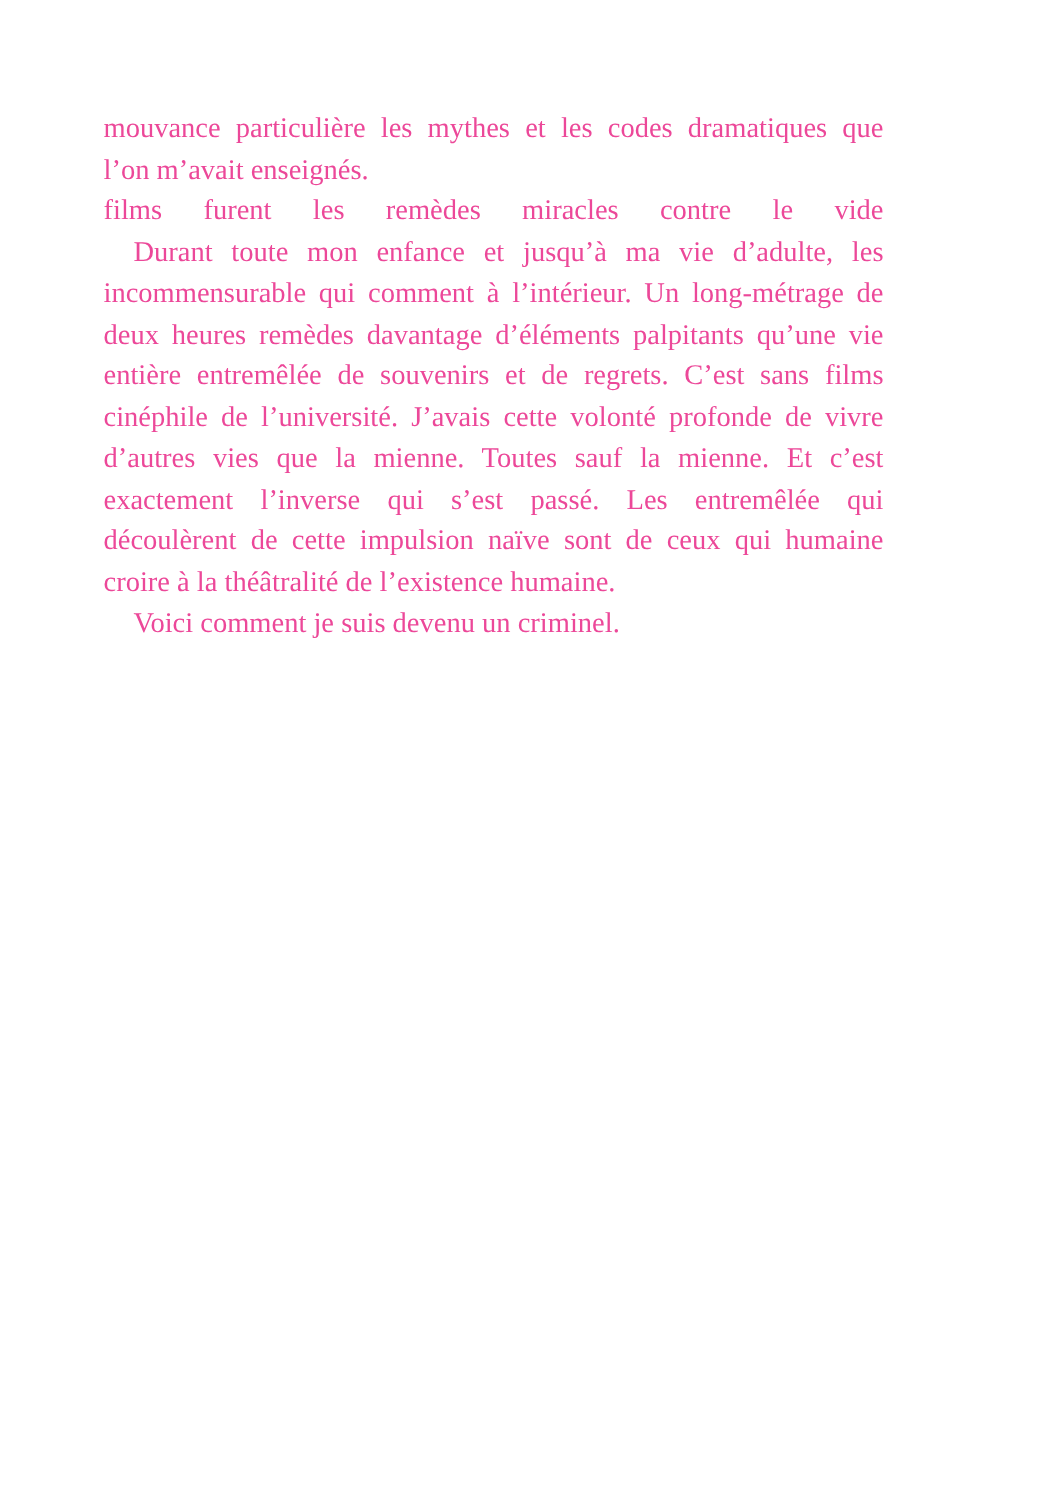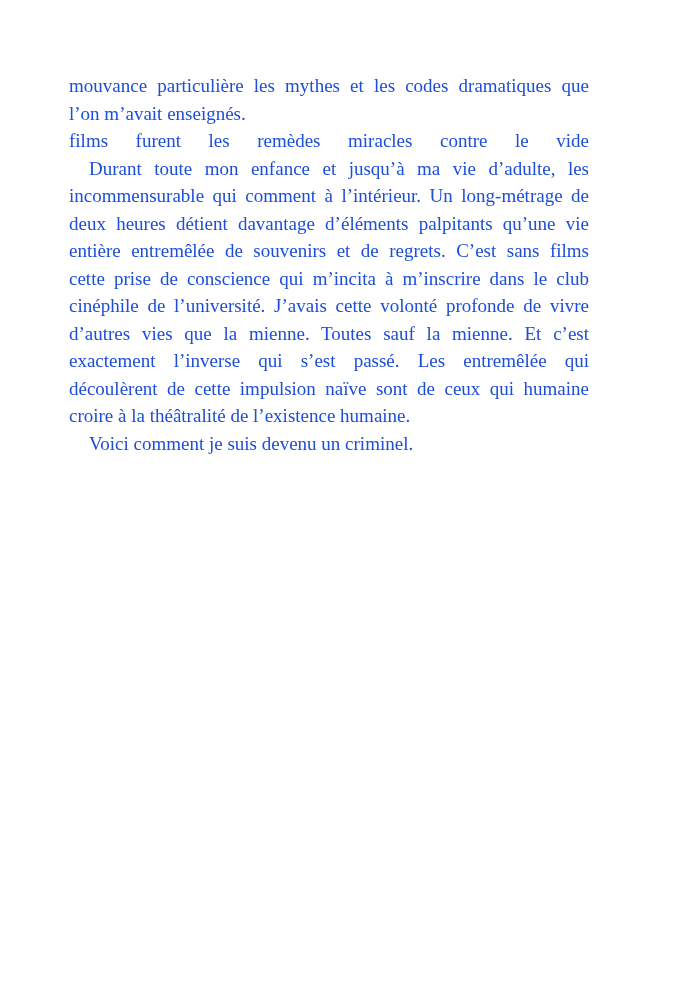--- a/index.html
+++ b/index.html
@@ -41,29 +41,28 @@
     text-align-last: left;
   }
   .line.indent {
     text-indent: 20px;
   }
 </style>
 </head>
 <body>
 
 <div class="book-page" style="background: rgb(255, 255, 255);">
-  <div class="text-block" style="color: #1d4ed8;">
+  <div class="text-block" style="color: #ec4899;">
       <div class="line">mouvance particulière les mythes et les codes dramatiques que</div>
       <div class="line last">l’on m’avait enseignés.</div>
       <div class="line">films furent les remèdes miracles contre le vide</div>
       <div class="line indent">Durant toute mon enfance et jusqu’à ma vie d’adulte, les</div>
       <div class="line">incommensurable qui comment à l’intérieur. Un long-métrage de</div>
-      <div class="line">deux heures détient davantage d’éléments palpitants qu’une vie</div>
+      <div class="line">deux heures remèdes davantage d’éléments palpitants qu’une vie</div>
       <div class="line">entière entremêlée de souvenirs et de regrets. C’est sans films</div>
-      <div class="line">cette prise de conscience qui m’incita à m’inscrire dans le club</div>
       <div class="line">cinéphile de l’université. J’avais cette volonté profonde de vivre</div>
       <div class="line">d’autres vies que la mienne. Toutes sauf la mienne. Et c’est</div>
       <div class="line">exactement l’inverse qui s’est passé. Les entremêlée qui</div>
       <div class="line">découlèrent de cette impulsion naïve sont de ceux qui humaine</div>
       <div class="line last">croire à la théâtralité de l’existence humaine.</div>
       <div class="line last indent">Voici comment je suis devenu un criminel.</div>
     </div>
 </div>
 
 </body></html>

